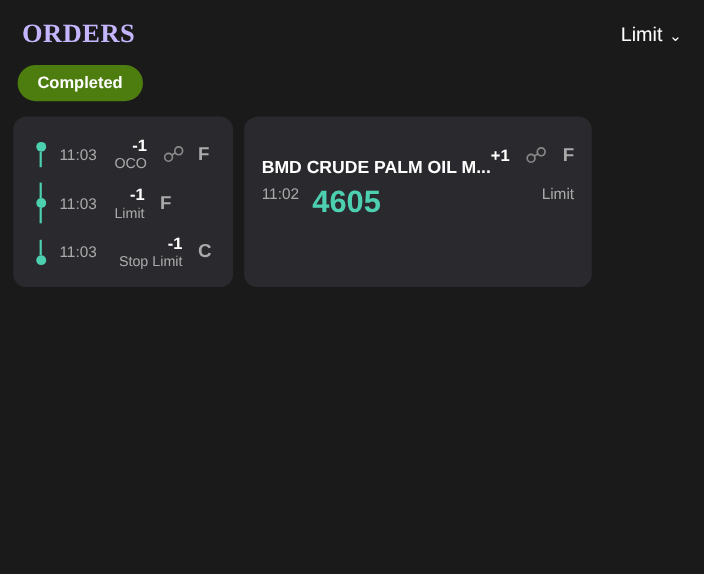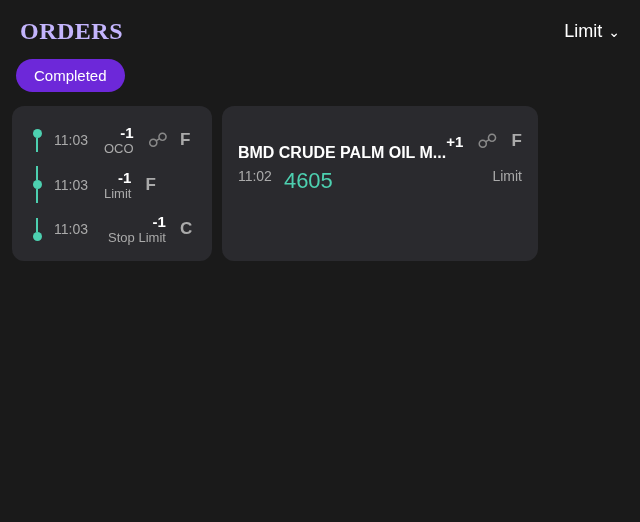--- a/index.html
+++ b/index.html
@@ -58,22 +58,23 @@
       cursor: pointer;
       border: none;
     }
 
     .tab-working {
       background-color: #3a3a3a;
       color: #aaaaaa;
     }
 
     .tab-completed {
-      background-color: #6d28d9;
-      color: #ffffff;
+      background-color: #4d7c0f;
+      color: #ffffff;
+      font-weight: bold;
     }
 
     .orders-list {
       padding: 0 12px;
       display: flex;
       flex-direction: row;
       gap: 10px;
     }
 
     .order-card {
@@ -118,22 +119,22 @@
       gap: 12px;
       margin-top: 6px;
     }
 
     .single-time {
       font-size: 14px;
       color: #aaaaaa;
     }
 
     .single-price {
-      font-size: 22px;
-      font-weight: 400;
+      font-size: 28px;
+      font-weight: 700;
       color: #4dd0b0;
     }
 
     .single-type {
       font-size: 14px;
       color: #aaaaaa;
       margin-left: auto;
     }
   </style>
 </head>

